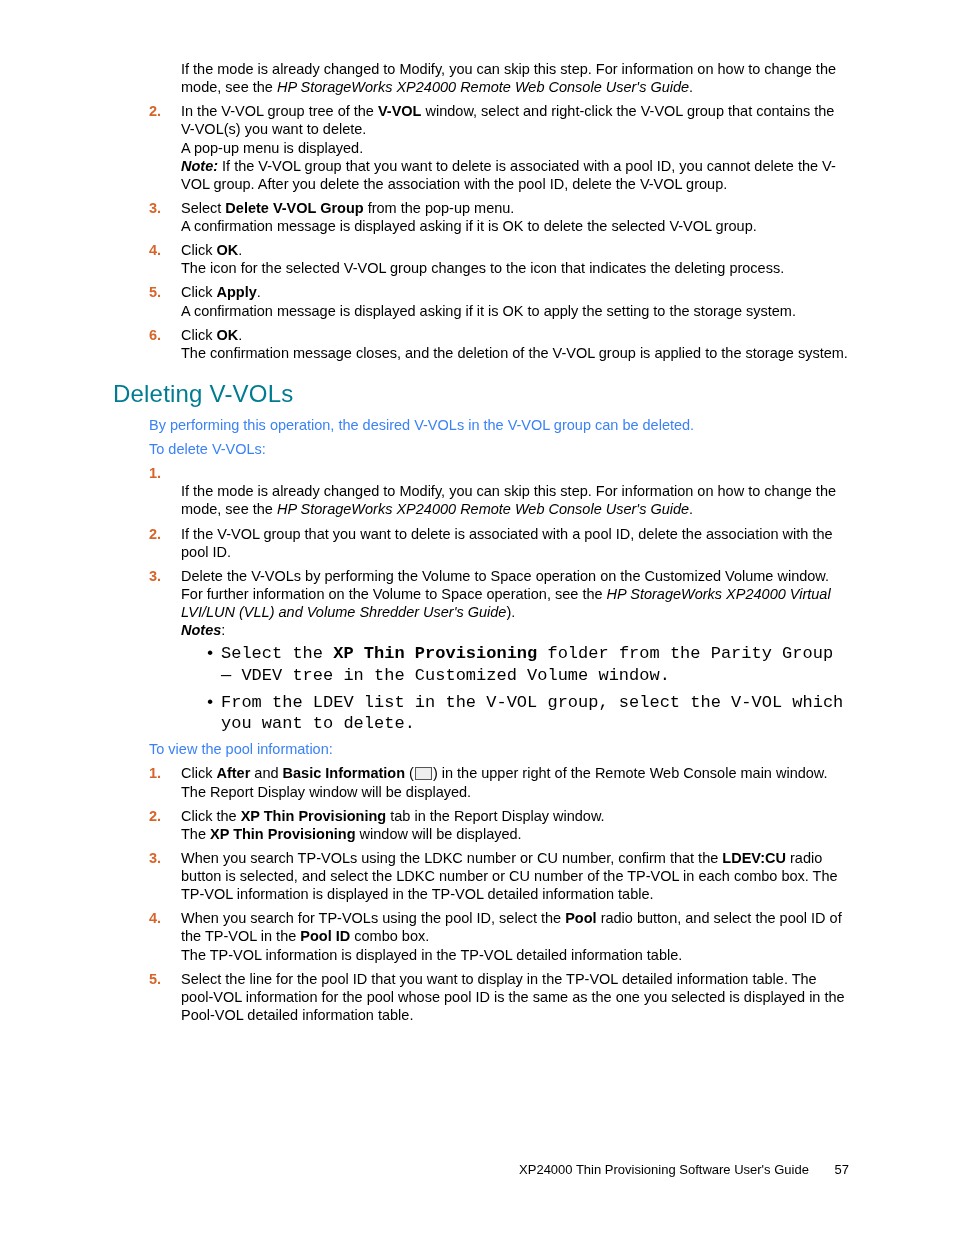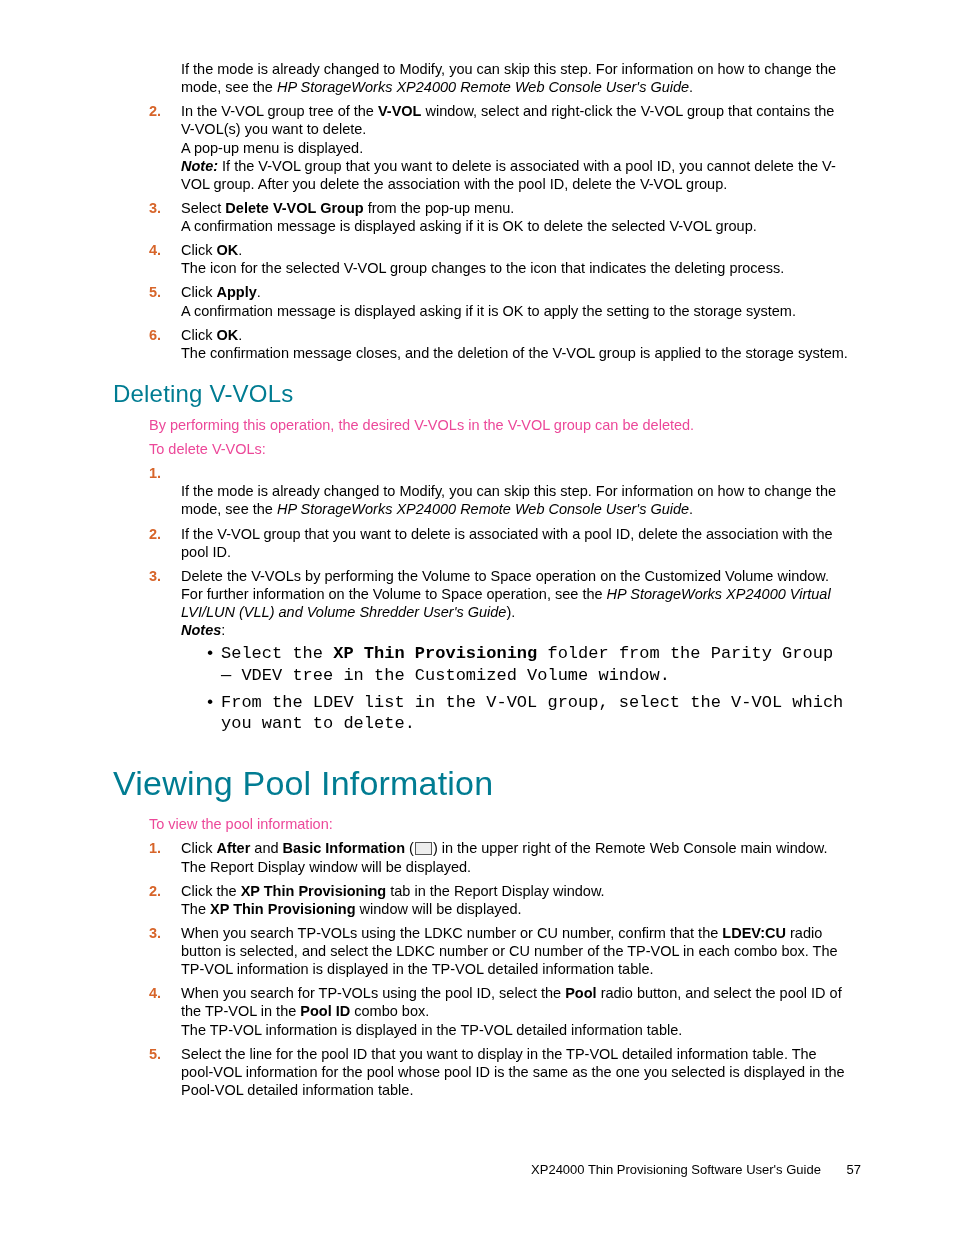--- a/index.html
+++ b/index.html
@@ -29,21 +29,21 @@
     font-size: 34px;
     font-weight: 300;
     color: #007c92;
     margin: 30px 0 12px 0;
     letter-spacing: 0.2px;
   }
   p.body {
     font-size: 14.5px;
     line-height: 1.25;
     margin: 6px 0 6px 36px;
-    color: #ec4899;
+    color: #3b82f6;
   }
   ol.steps {
     list-style: none;
     padding: 0;
     margin: 4px 0 0 36px;
   }
   ol.steps > li {
     position: relative;
     padding-left: 32px;
     font-size: 14.5px;
@@ -87,21 +87,21 @@
     border: 1px solid #555;
     background: #eee;
     vertical-align: middle;
     position: relative;
     top: -1px;
     margin: 0 1px;
   }
   .footer {
     position: absolute;
     bottom: 58px;
-    right: 93px;
+    right: 105px;
     font-size: 13px;
     color: #000;
   }
   .footer .pn { margin-left: 22px; }
 </style>
 </head>
 <body>
 
 <div class="page">
 
@@ -159,21 +159,20 @@
         <li>
           <span>Select the </span><span class="bold">XP Thin Provisioning</span><span> folder from the Parity Group — VDEV tree in the Customized Volume window.</span>
         </li>
         <li>
           <span>From the LDEV list in the V-VOL group, select the V-VOL which you want to delete.</span>
         </li>
       </ul>
     </li>
   </ol>
 
-  <div class="h1">Viewing Pool Information</div>
   <p class="body">To view the pool information:</p>
 
   <ol class="steps">
     <li>
       <span class="num">1.</span>
       <span>Click </span><span class="bold">After</span><span> and </span><span class="bold">Basic Information</span><span> (</span><span class="icon-box"></span><span>) in the upper right of the Remote Web Console main window. The Report Display window will be displayed.</span>
     </li>
     <li>
       <span class="num">2.</span>
       <span>Click the </span><span class="bold">XP Thin Provisioning</span><span> tab in the Report Display window.</span><br>

